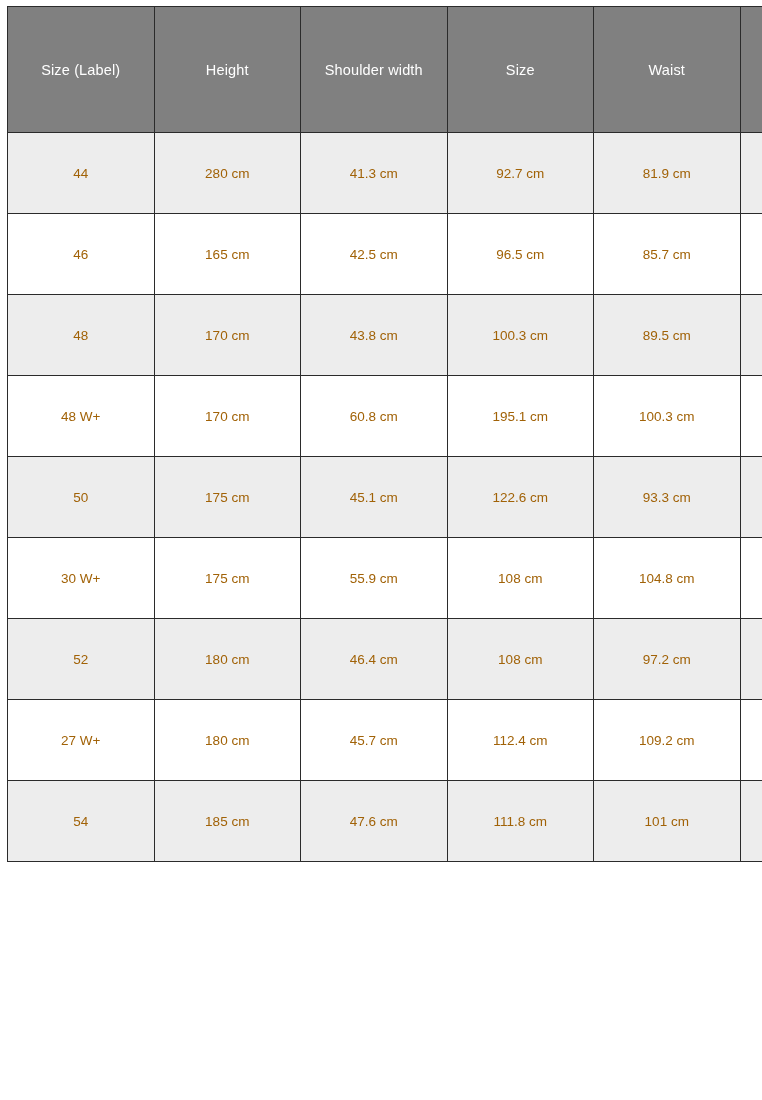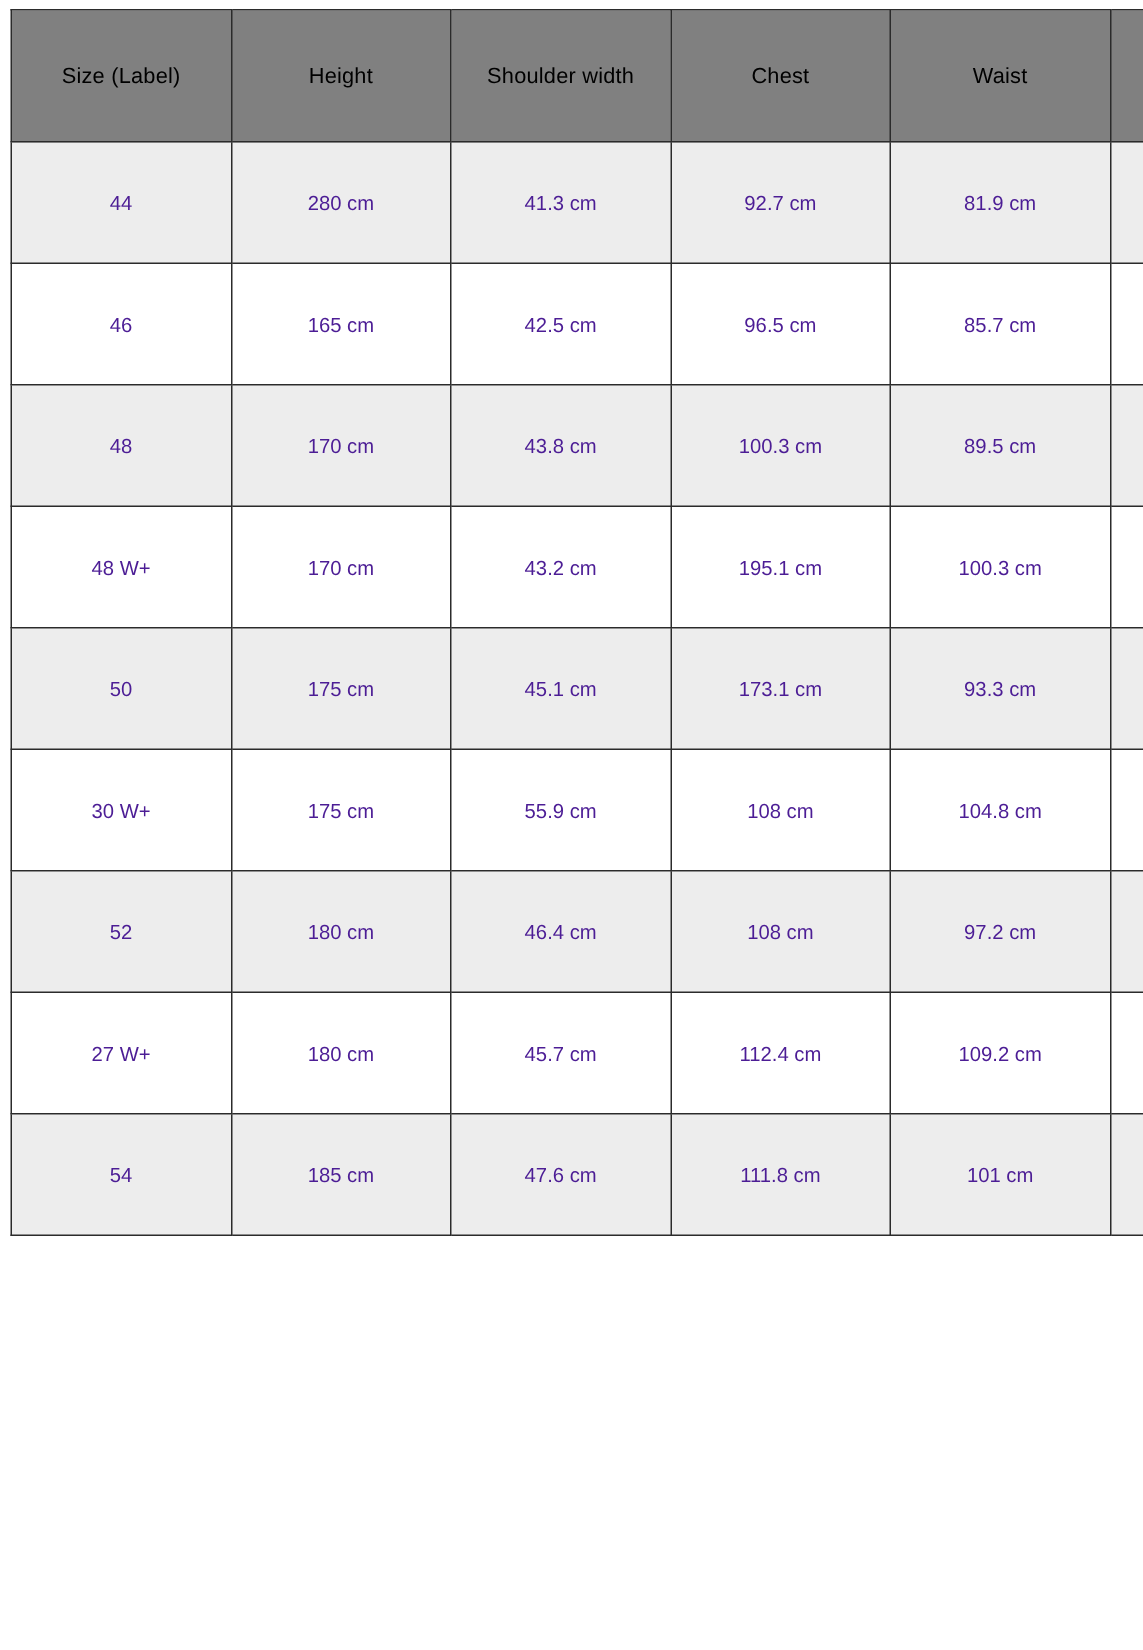--- a/index.html
+++ b/index.html
@@ -34,32 +34,32 @@
   table.size-table th,
   table.size-table td {
     border: 1px solid #2b2b2b;
     text-align: center;
     vertical-align: middle;
     padding: 0 4px;
     box-sizing: border-box;
   }
 
   table.size-table thead th {
-    height: 88px;
+    height: 126px;
     background: #808080;
-    color: #000000;
+    color: #ffffff;
     font-size: 14.5px;
     font-weight: normal;
     letter-spacing: 0.15px;
   }
 
   table.size-table tbody td {
     height: 81px;
     font-size: 13.5px;
-    color: #4c1d95;
+    color: #a16207;
     font-weight: normal;
   }
 
   table.size-table tbody tr.odd td {
     background: #ededed;
   }
 
   table.size-table tbody tr.even td {
     background: #ffffff;
   }
@@ -75,21 +75,21 @@
         <col class="c">
         <col class="c">
         <col class="c">
         <col class="c">
     </colgroup>
     <thead>
       <tr id="header-row">
           <th>Size (Label)</th>
           <th>Height</th>
           <th>Shoulder width</th>
-          <th>Chest</th>
+          <th>Size</th>
           <th>Waist</th>
           <th>Sleeve length</th>
         </tr>
     </thead>
     <tbody id="table-body">
         <tr class="odd">
           <td>44</td>
           <td>280 cm</td>
           <td>41.3 cm</td>
           <td>92.7 cm</td>
@@ -108,30 +108,30 @@
           <td>48</td>
           <td>170 cm</td>
           <td>43.8 cm</td>
           <td>100.3 cm</td>
           <td>89.5 cm</td>
           <td>61.6 cm</td>
         </tr>
         <tr class="even">
           <td>48 W+</td>
           <td>170 cm</td>
-          <td>43.2 cm</td>
+          <td>60.8 cm</td>
           <td>195.1 cm</td>
           <td>100.3 cm</td>
           <td>61.6 cm</td>
         </tr>
         <tr class="odd">
           <td>50</td>
           <td>175 cm</td>
           <td>45.1 cm</td>
-          <td>173.1 cm</td>
+          <td>122.6 cm</td>
           <td>93.3 cm</td>
           <td>62.9 cm</td>
         </tr>
         <tr class="even">
           <td>30 W+</td>
           <td>175 cm</td>
           <td>55.9 cm</td>
           <td>108 cm</td>
           <td>104.8 cm</td>
           <td>62.9 cm</td>

